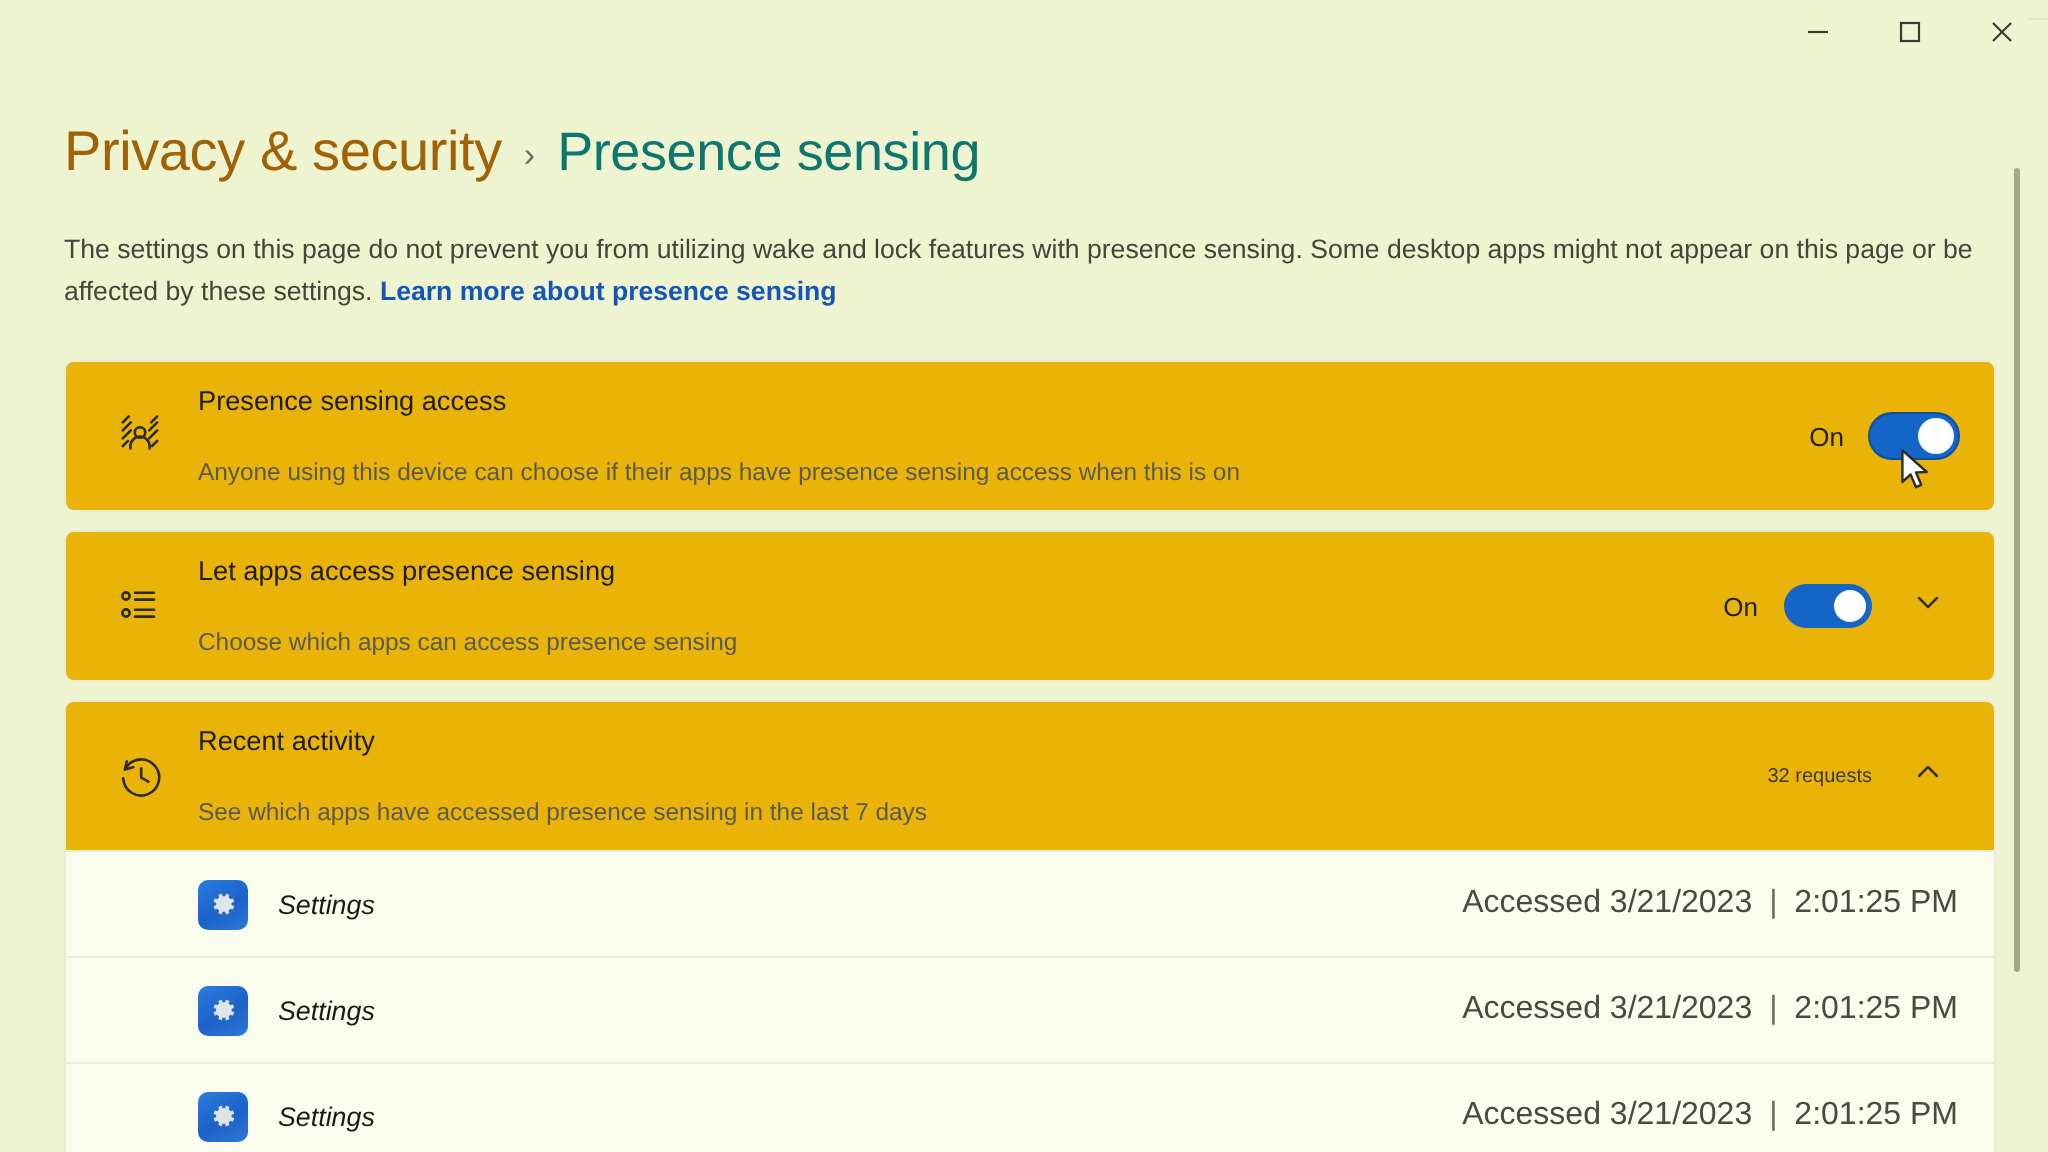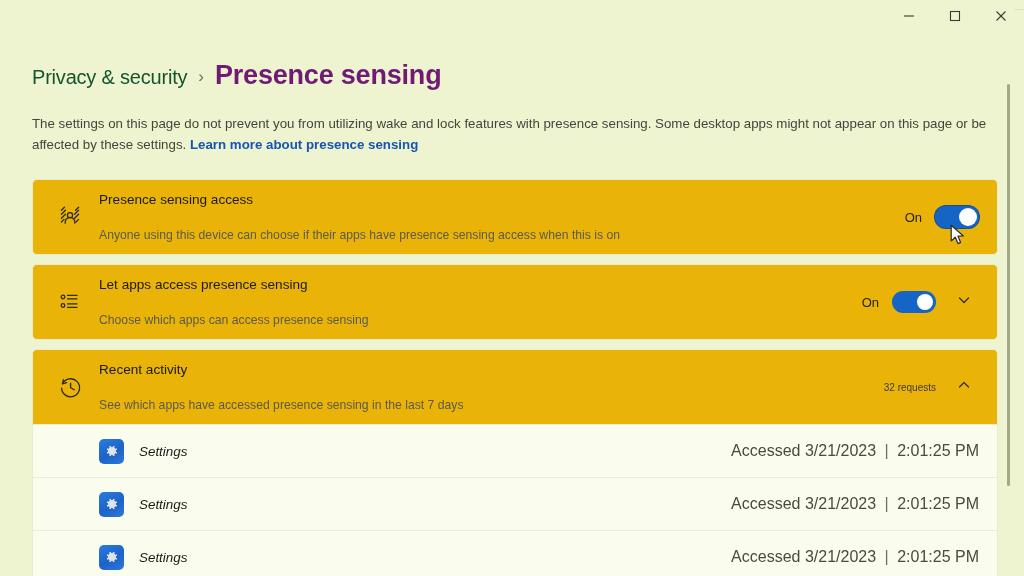--- a/index.html
+++ b/index.html
@@ -80,34 +80,34 @@
     height: calc(576px - 36px);
   }
 
   #breadcrumb {
     display: flex;
     align-items: baseline;
     gap: 11px;
     margin-top: 24px;
   }
   #bc-parent {
-    font-size: 20px;
-    color: #14532d;
+    font-size: 28px;
+    color: #a16207;
     letter-spacing: -0.2px;
   }
   #bc-sep {
     font-size: 17px;
     color: #6e6e62;
     position: relative;
     top: -2px;
   }
   #bc-current {
     font-size: 27px;
-    font-weight: 700;
-    color: #701a75;
+    font-weight: 400;
+    color: #0f766e;
     letter-spacing: -0.2px;
     text-align: center;
   }
 
   #page-desc {
     margin-top: 22px;
     font-size: 13.3px;
     line-height: 21px;
     color: #45453c;
     max-width: 968px;

